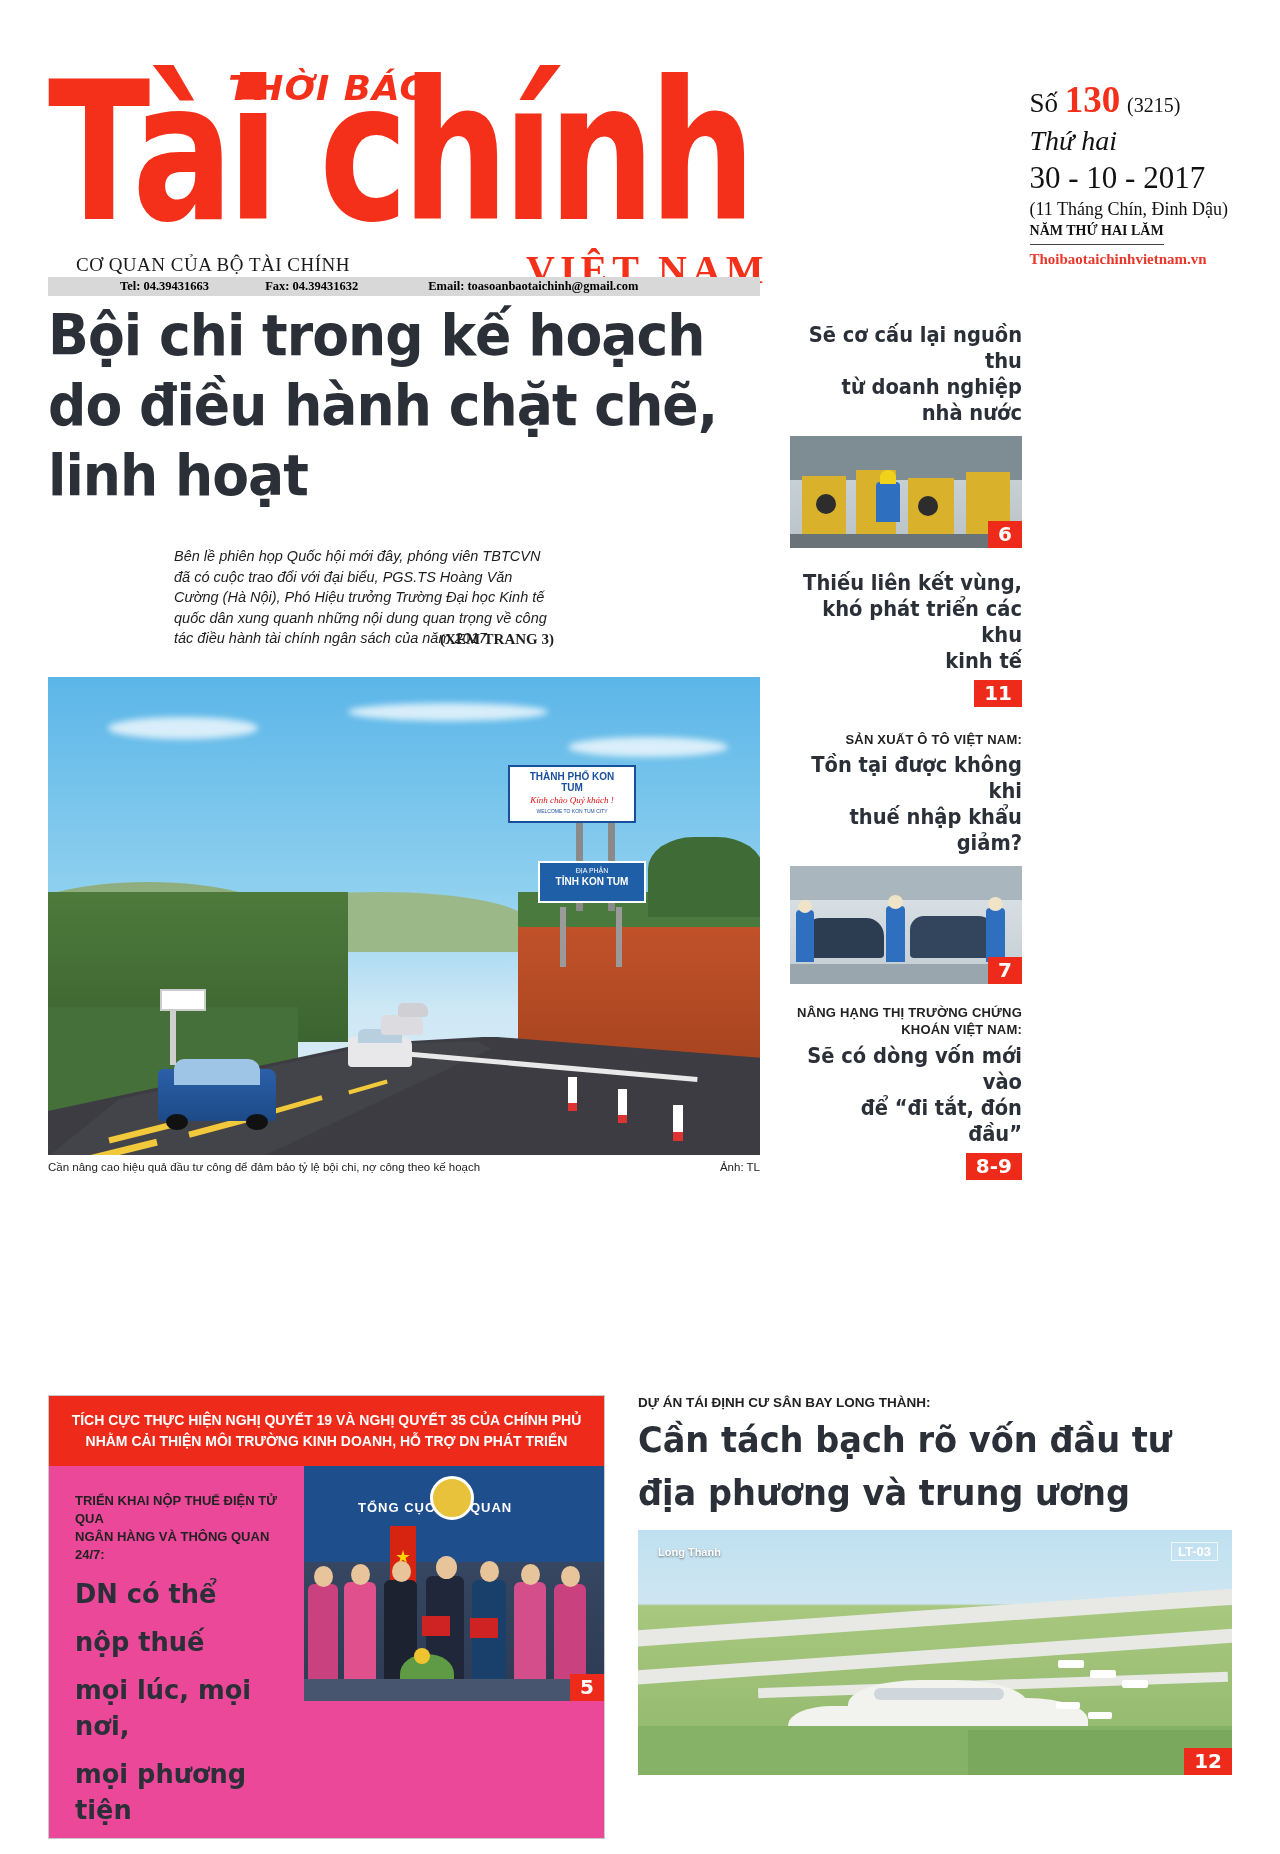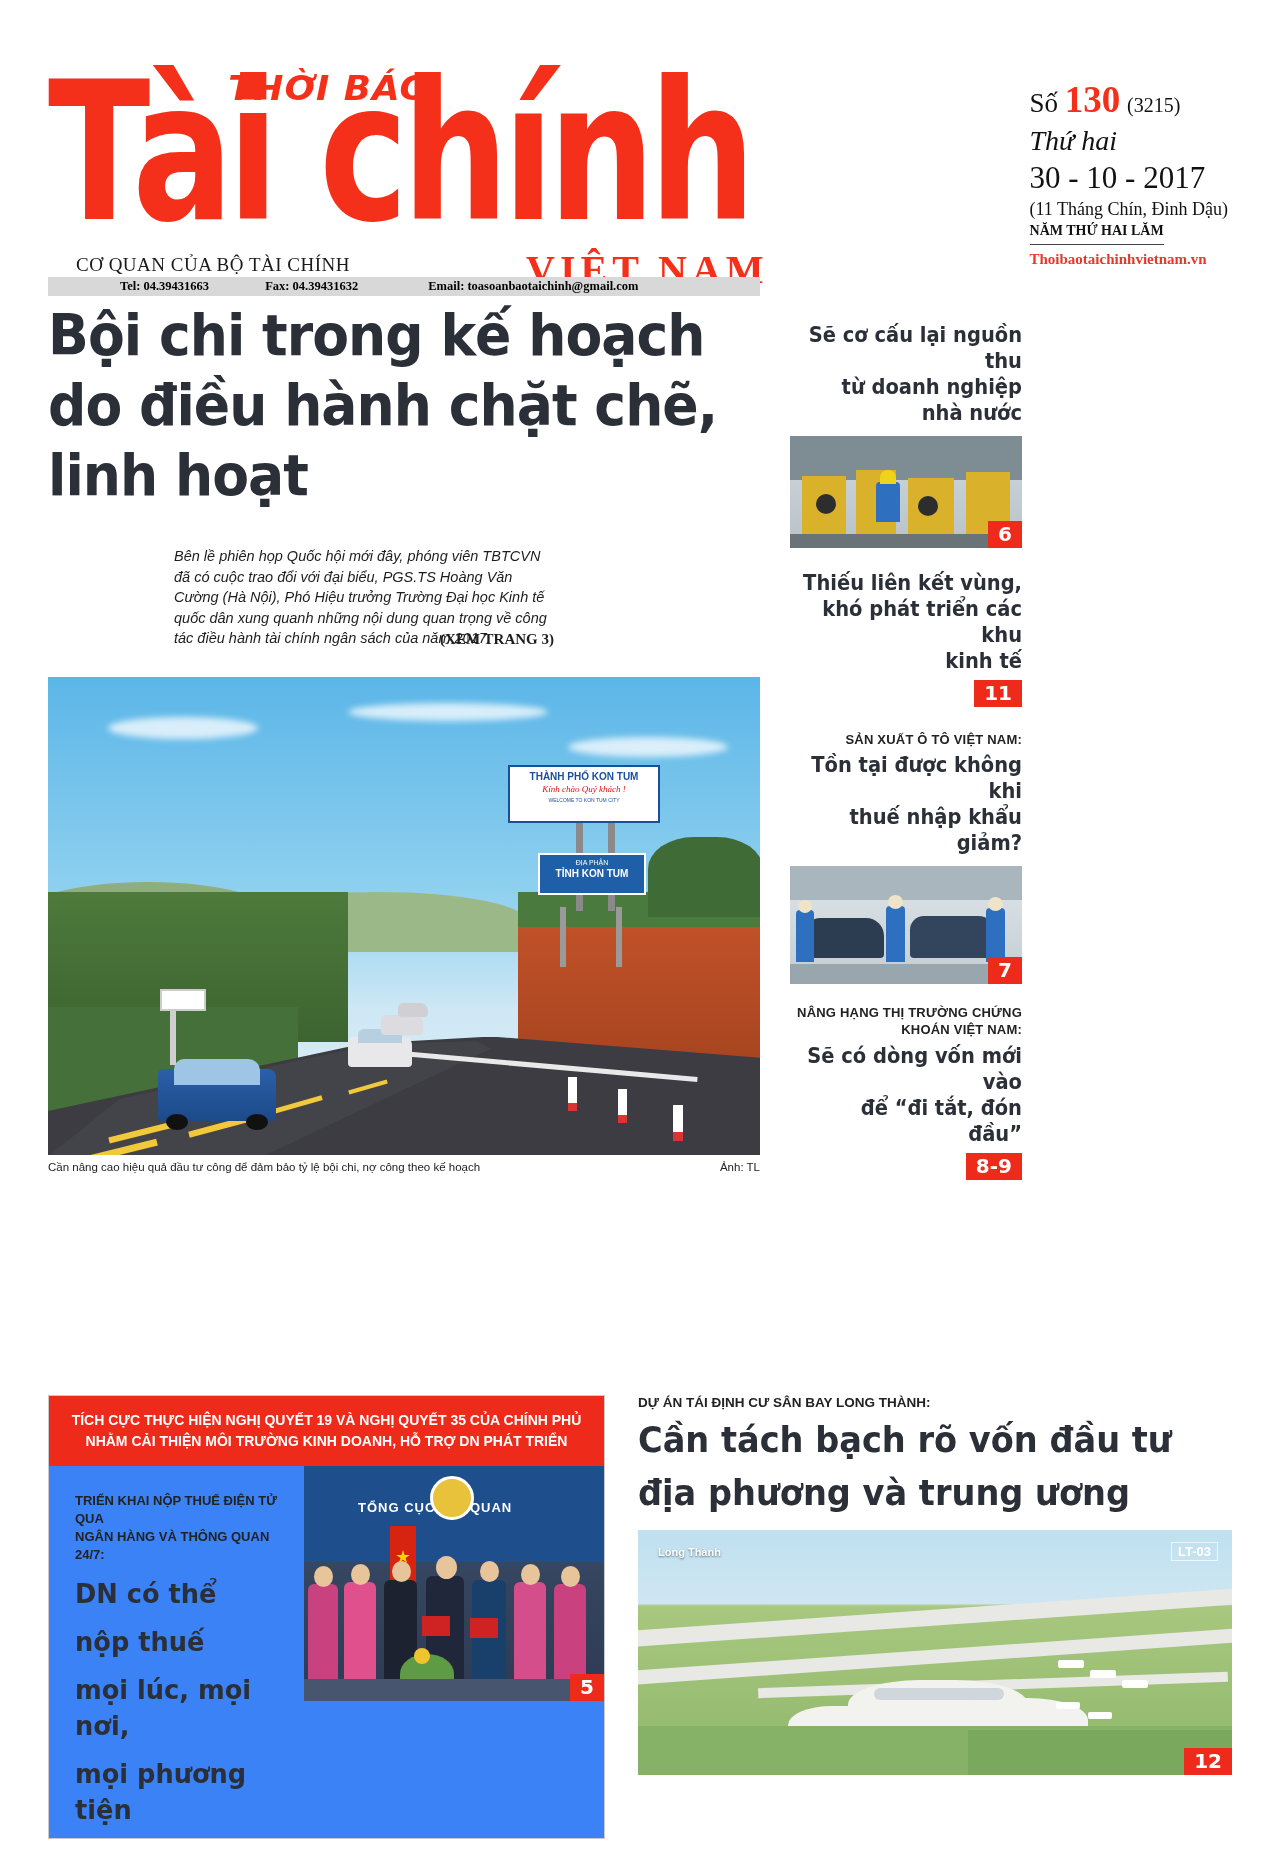--- a/index.html
+++ b/index.html
@@ -150,21 +150,21 @@
   .bl {
     position: absolute; left: 0; top: 0; width: 557px;
     border: 1px solid #c9c9c9;
   }
   .bl-banner {
     background: #EE2B1A; color: #fff; text-align: center;
     font-family: "Liberation Sans", sans-serif;
     font-weight: bold; font-size: 14px; line-height: 21px;
     padding: 14px 14px;
   }
-  .bl-inner { display: flex; background: #3b82f6; }
+  .bl-inner { display: flex; background: #ec4899; }
   .bl-text { width: 255px; padding: 26px 10px 10px 26px; }
   .bl-kicker {
     font-family: "Liberation Sans", sans-serif;
     font-size: 13px; font-weight: bold; color: #222; line-height: 18px;
   }
   .bl-title {
     margin-top: 12px;
     font-family: "DejaVu Sans", sans-serif;
     font-weight: bold; font-size: 27px; line-height: 36px;
     color: #2b2f38; transform: scaleX(0.95); transform-origin: left top;
@@ -300,29 +300,29 @@
 
         <div class="car" style="left:333px; top:338px; width:42px; height:20px; background:#dcdce0;"></div>
         <div class="car" style="left:350px; top:326px; width:30px; height:14px; background:#cfcfd4;"></div>
 
         <div style="position:absolute; left:122px; top:330px; width:6px; height:58px; background:#cfcfcf;"></div>
         <div style="position:absolute; left:112px; top:312px; width:46px; height:22px; background:#fff; border:2px solid #ccc;"></div>
         <div style="position:absolute; left:520px; top:400px; width:9px; height:34px; background:#fff; border-bottom:8px solid #d33;"></div>
         <div style="position:absolute; left:570px; top:412px; width:9px; height:34px; background:#fff; border-bottom:8px solid #d33;"></div>
         <div style="position:absolute; left:625px; top:428px; width:10px; height:36px; background:#fff; border-bottom:9px solid #d33;"></div>
 
-        <div class="billboard" style="left:460px; top:88px; width:152px; height:58px; padding:4px 10px;">
+        <div class="billboard" style="left:460px; top:88px; width:128px; height:58px; padding:4px 10px;">
           <div style="color:#1a4f9c; font-weight:bold; font-size:10px; text-align:center; font-family:'Liberation Sans',sans-serif;">THÀNH PHỐ KON TUM</div>
           <div style="color:#d11; font-style:italic; font-size:9px; text-align:center; margin-top:2px; font-family:'Liberation Serif',serif;">Kính chào Quý khách !</div>
           <div style="color:#1a4f9c; font-size:5px; text-align:center; margin-top:3px; font-family:'Liberation Sans',sans-serif;">WELCOME TO KON TUM CITY</div>
         </div>
         <div style="position:absolute; left:528px; top:146px; width:7px; height:88px; background:#8a8a8a;"></div>
         <div style="position:absolute; left:560px; top:146px; width:7px; height:88px; background:#8a8a8a;"></div>
 
-        <div class="sign" style="left:490px; top:176px; width:108px; height:42px; padding-top:4px;">
+        <div class="sign" style="left:490px; top:184px; width:108px; height:42px; padding-top:4px;">
           <div class="signtext" style="font-size:7px;">ĐỊA PHẬN</div>
           <div class="signtext" style="font-size:10px; font-weight:bold; margin-top:2px;">TỈNH KON TUM</div>
         </div>
         <div style="position:absolute; left:512px; top:230px; width:6px; height:60px; background:#9a9a9a;"></div>
         <div style="position:absolute; left:568px; top:230px; width:6px; height:60px; background:#9a9a9a;"></div>
       </div>
 
       <div class="caption-row">
         <span>Cần nâng cao hiệu quả đầu tư công để đảm bảo tỷ lệ bội chi, nợ công theo kế hoạch</span>
         <span>Ảnh: TL</span>

